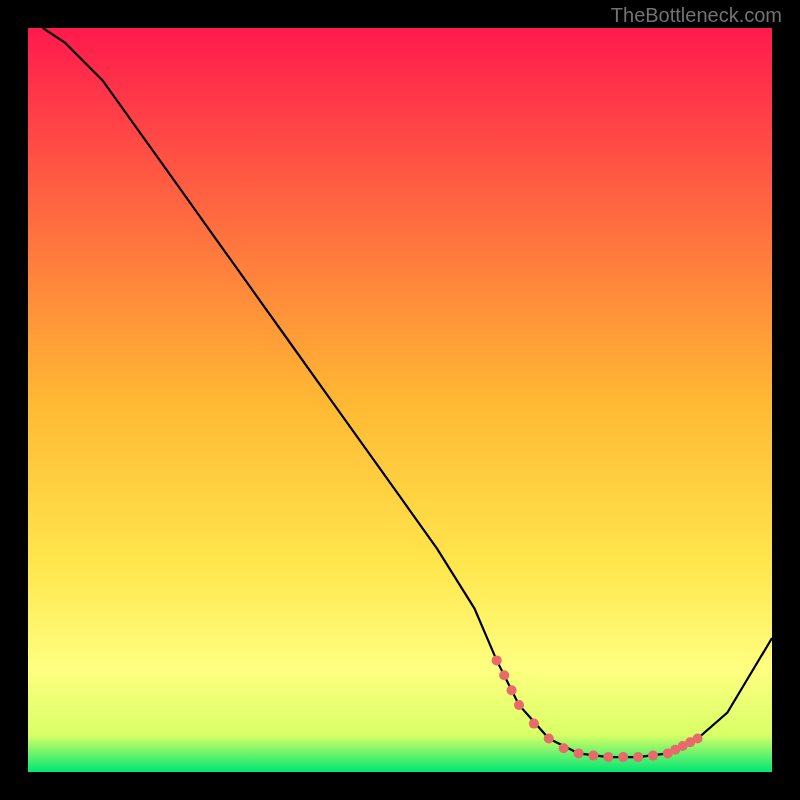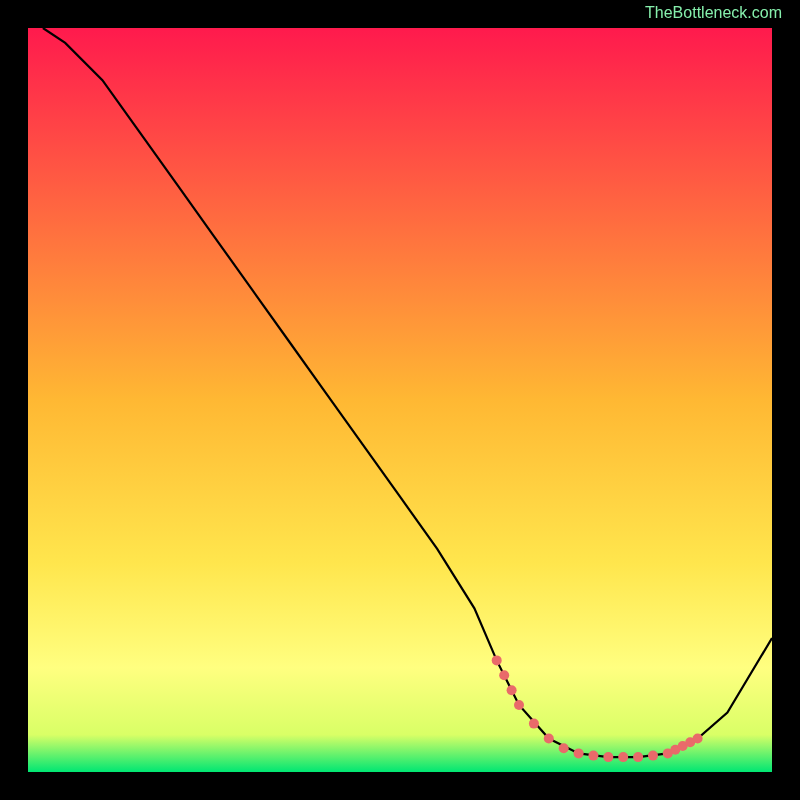--- a/index.html
+++ b/index.html
@@ -8,22 +8,22 @@
     background: #000;
     width: 800px;
     height: 800px;
     position: relative;
     font-family: Arial, sans-serif;
   }
   .attribution {
     position: absolute;
     top: 4px;
     right: 18px;
-    color: #86efac;
-    font-size: 16px;
+    color: #737373;
+    font-size: 20px;
     font-weight: normal;
   }
   .plot-area {
     position: absolute;
     left: 28px;
     top: 28px;
     width: 744px;
     height: 744px;
   }
 </style>

